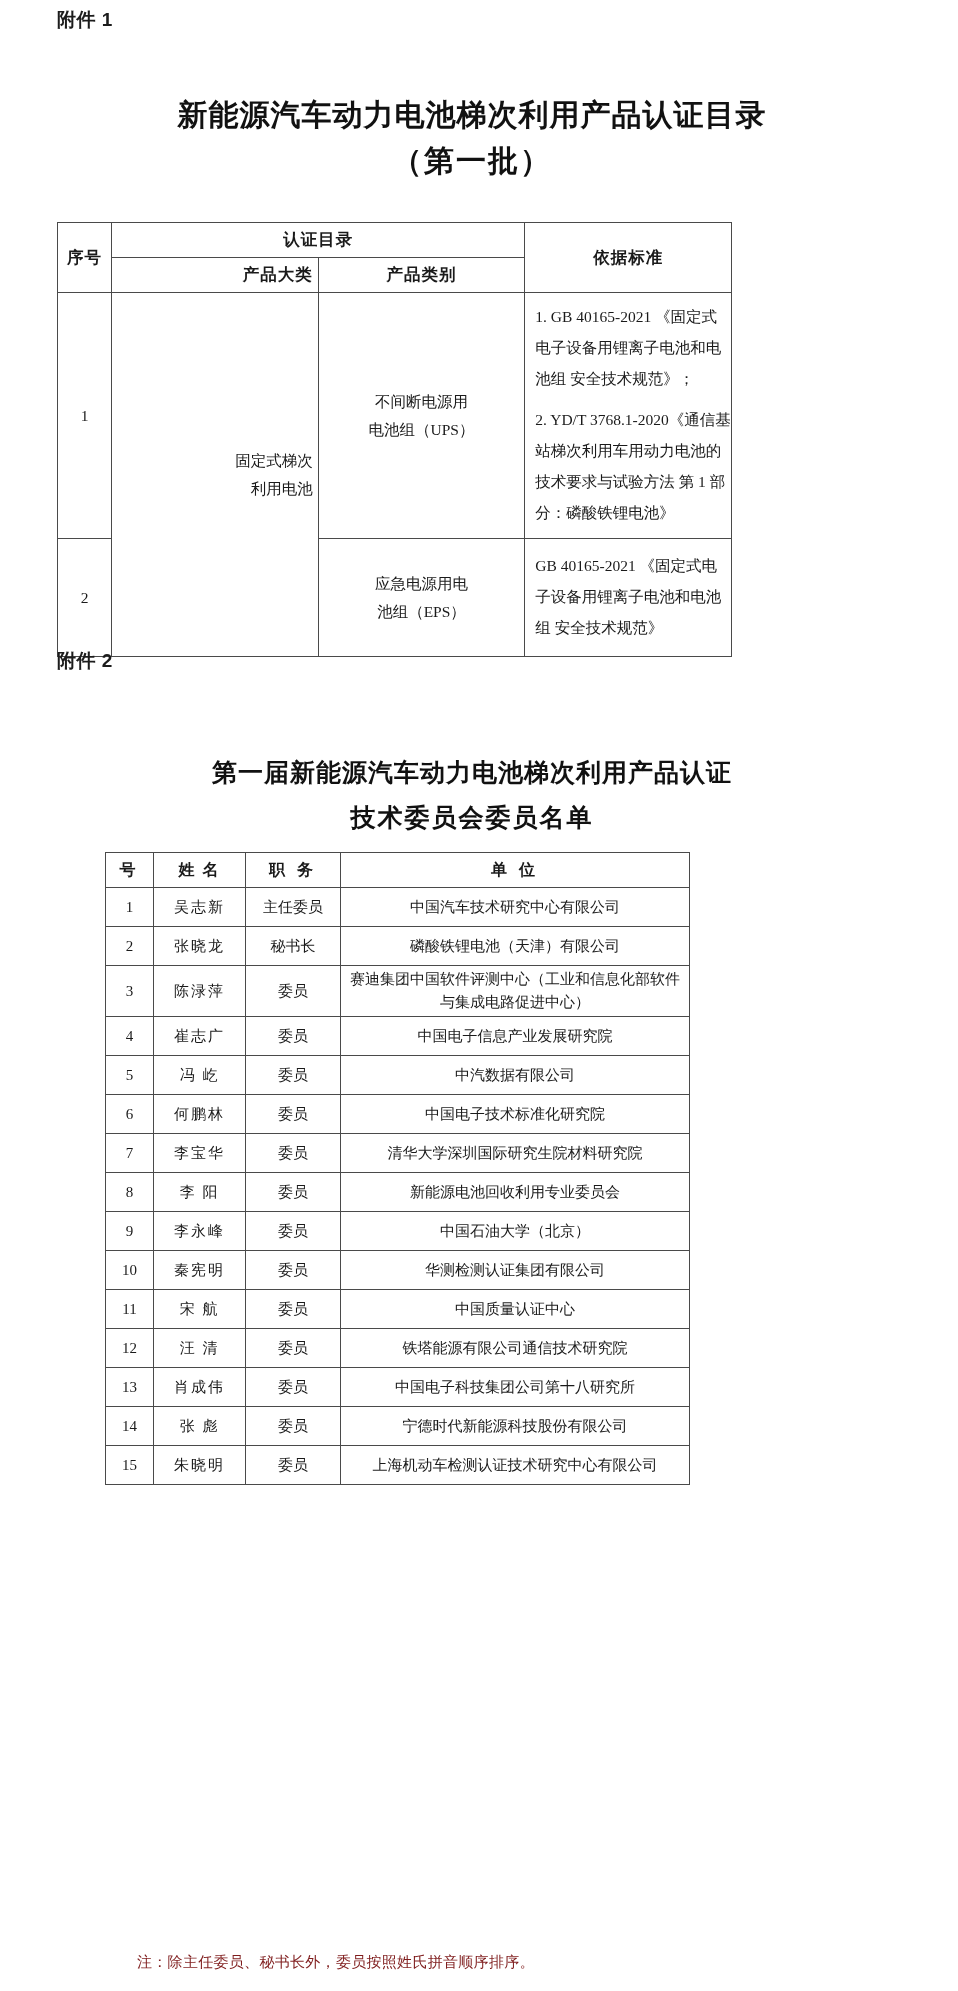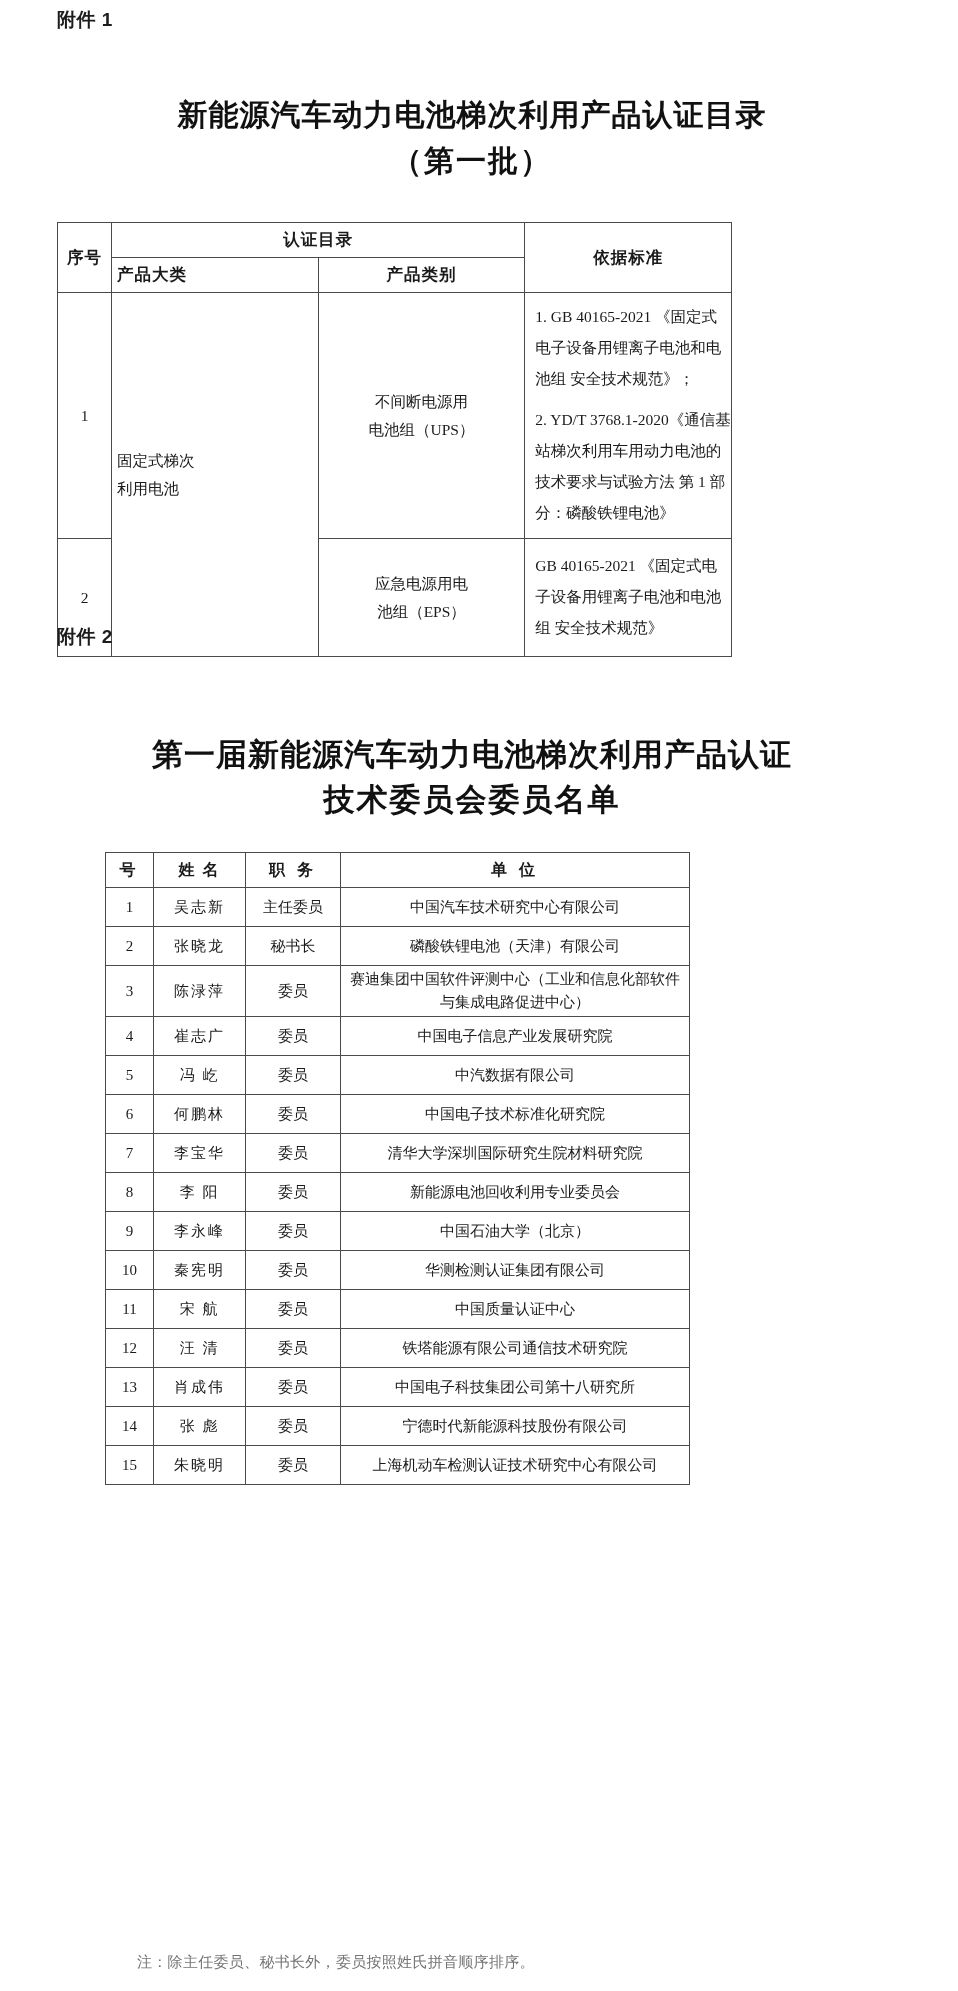--- a/index.html
+++ b/index.html
@@ -23,36 +23,36 @@
 
   
   .attach-label {
     font-family: "Liberation Sans", "DejaVu Sans", sans-serif;
     font-size: 19px;
     font-weight: 700;
     color: #1c1c1c;
     letter-spacing: 0.5px;
   }
   #attach1-label { position: absolute; left: 57px; top: 7px; }
-  #attach2-label { position: absolute; left: 57px; top: 624px; }
+  #attach2-label { position: absolute; left: 57px; top: 648px; }
 
   
   .doc-title {
     position: absolute;
     width: 944px;
     left: 0;
     text-align: center;
     font-family: "Liberation Serif", "DejaVu Serif", serif;
     font-weight: 700;
     color: #111;
     letter-spacing: 1px;
   }
   #title1 { top: 92px; font-size: 30px; line-height: 46px; }
   #title1 .line2 { display: block; letter-spacing: 2px; }
-  #title2 { top: 732px; font-size: 31px; line-height: 45px; }
+  #title2 { top: 750px; font-size: 25px; line-height: 45px; }
   #title2 .line2 { display: block; letter-spacing: 2px; }
 
   
   table {
     border-collapse: collapse;
     table-layout: fixed;
     font-family: "Liberation Serif", "DejaVu Serif", serif;
   }
   table td, table th {
     border: 1px solid #4a4a4a;
@@ -70,21 +70,21 @@
 
   
   #catalog-table {
     position: absolute;
     left: 57px;
     top: 222px;
     width: 675px;
   }
   #catalog-table th { font-size: 16.5px; letter-spacing: 1px; }
   #catalog-table .c-seq   { width: 54px;  text-align: center; }
-  #catalog-table .c-major { width: 118px; text-align: left; }
+  #catalog-table .c-major { width: 118px; text-align: right; }
   #catalog-table .c-type  { width: 130px; text-align: center; }
   #catalog-table .c-std   { text-align: left; }
   #catalog-table td.c-std { padding: 8px 0 10px 10px; line-height: 31px; }
   #catalog-table td.c-std p { margin: 0 0 10px 0; }
   #catalog-table td.c-std p:last-child { margin-bottom: 0; }
   #catalog-table .rowtall1 { height: 180px; }
   #catalog-table .rowtall2 { height: 118px; }
 
   
   #committee-table {
@@ -101,21 +101,21 @@
   #committee-table td { height: 39px; font-size: 15px; line-height: 27px; }
   #committee-table td.m-org.two-line { line-height: 23px; padding: 2px 8px; }
 
   
   #footnote {
     position: absolute;
     left: 137px;
     top: 1951px;
     font-size: 15px;
     line-height: 22px;
-    color: #737373;
+    color: #7f1d1d;
     letter-spacing: 0.3px;
   }
 </style>
 </head>
 <body>
 
 <div class="page">
 
   <div class="attach-label" id="attach1-label">附件 1</div>
 

